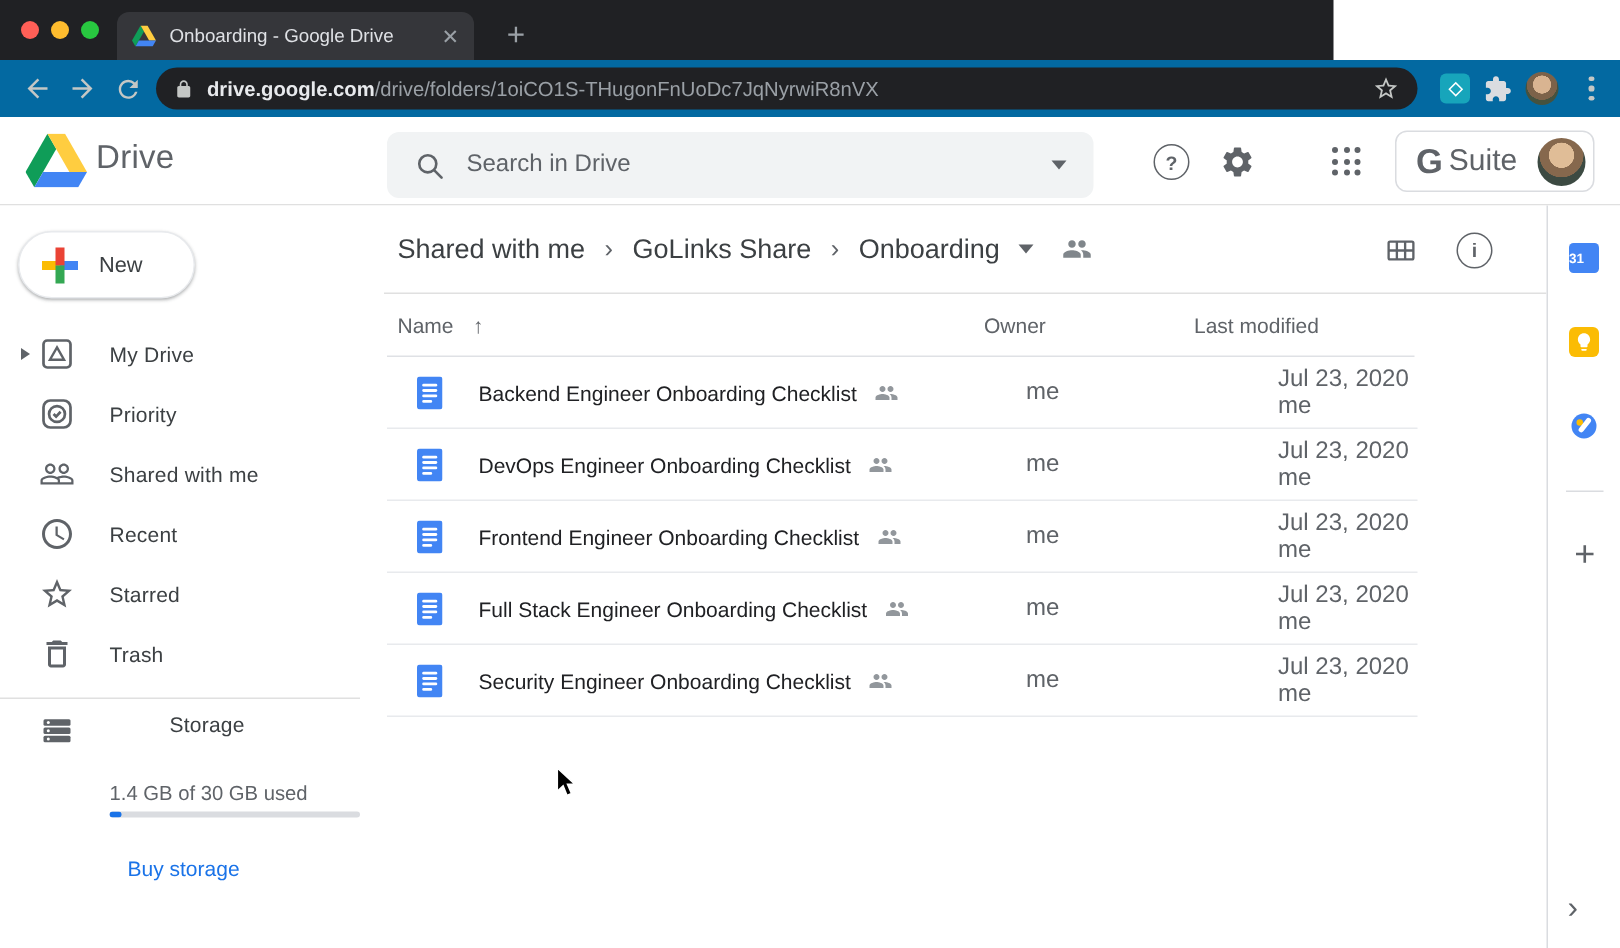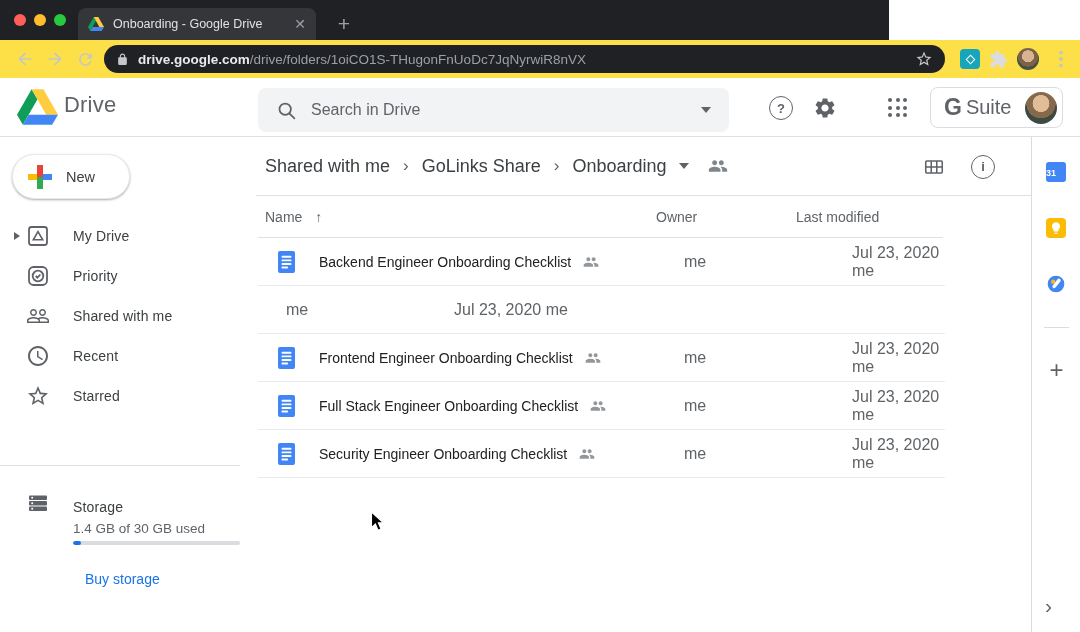--- a/index.html
+++ b/index.html
@@ -12,21 +12,21 @@
   .tabbar { position:absolute; left:0; top:0; width:889px; height:40px; background:#202124; }
   .traffic { position:absolute; top:14px; width:12px; height:12px; border-radius:50%; }
   .t-close{ left:14px; background:#ff5f57;} .t-min{ left:34px; background:#febc2e;} .t-max{ left:54px; background:#28c840;}
   .tab { position:absolute; left:78px; top:8px; width:238px; height:32px; background:#35363a;
          border-radius:8px 8px 0 0; display:flex; align-items:center; padding:0 10px; }
   .tab-favicon { width:16px; height:14px; flex:0 0 auto; }
   .tab-title { flex:1; margin-left:9px; font-size:12.5px; color:#dfe1e5; white-space:nowrap; overflow:hidden; text-overflow:ellipsis; }
   .tab-close { color:#9aa0a6; font-size:14px; line-height:1; margin-left:6px; cursor:default; }
   .newtab-btn { position:absolute; left:330px; top:10px; color:#9aa0a6; font-size:21px; line-height:28px; width:28px; text-align:center; }
 
-  .toolbar { position:absolute; left:0; top:40px; width:1080px; height:38px; background:#fde047;
+  .toolbar { position:absolute; left:0; top:40px; width:1080px; height:38px; background:#0369a1;
              display:flex; align-items:center; padding:0 10px; }
   .nav-btn { width:30px; height:30px; display:flex; align-items:center; justify-content:center; flex:0 0 auto; }
   .url-pill { flex:1; height:28px; margin:0 6px 0 4px; background:#202124; border-radius:14px;
               display:flex; align-items:center; padding:0 12px; min-width:0; }
   .url-lock { flex:0 0 auto; margin-right:9px; }
   .url-domain { color:#e8eaed; font-size:13.5px; font-weight:bold; white-space:nowrap; }
   .url-path { color:#9aa0a6; font-size:13.5px; white-space:nowrap; overflow:hidden; text-overflow:ellipsis; }
   .url-star { margin-left:auto; flex:0 0 auto; }
   .ext-teal { width:20px; height:20px; border-radius:4px; background:#17a5bb; margin:0 9px;
               display:flex; align-items:center; justify-content:center; }
@@ -75,21 +75,21 @@
 
   .nav-list { position:absolute; left:0; top:79px; width:256px; }
   .nav-item { position:relative; height:40px; display:flex; align-items:center; padding-left:26px; cursor:default; }
   .expander { position:absolute; left:14px; top:16px; width:0; height:0;
               border-top:4.5px solid transparent; border-bottom:4.5px solid transparent; border-left:6px solid #5f6368; }
   .nav-icon { width:24px; height:24px; flex:0 0 auto; }
   .nav-icon svg { width:24px; height:24px; }
   .nav-label { margin-left:23px; font-size:14px; color:#3c4043; letter-spacing:.15px; }
 
   .sidebar-divider { position:absolute; left:0; top:328px; width:240px; border-top:1px solid #e0e0e0; }
-  .storage-item { position:absolute; left:0; top:338px; width:256px; height:40px; display:flex; align-items:flex-end; padding-left:26px; }
+  .storage-item { position:absolute; left:0; top:338px; width:256px; height:40px; display:flex; align-items:flex-start; padding-left:26px;gap:40px; }
   .storage-usage { position:absolute; left:73px; top:384px; font-size:13.5px; color:#5f6368; }
   .storage-progress { position:absolute; left:73px; top:404px; width:167px; height:4px; border-radius:2px; background:#dadce0; overflow:hidden; }
   .storage-progress-fill { height:100%; background:#1a73e8; border-radius:2px; }
   .buy-storage { position:absolute; left:73px; top:434px; font-size:14px; font-weight:500; color:#1a73e8; cursor:pointer;margin-left:12px; }
 
   
   .main { position:absolute; left:256px; top:137px; width:775px; height:495px; background:#fff; }
   .crumb-row { position:relative; height:59px; border-bottom:1px solid #e0e0e0; display:flex; align-items:center; padding-left:9px; }
   .crumb { font-size:18px; color:#3c4043; cursor:pointer; white-space:nowrap; }
   .crumb-sep { font-size:17px; color:#5f6368; padding:0 13px; }
@@ -291,20 +291,28 @@
         </span>
         <span class="nav-label">Recent</span>
       </div>
       <div class="nav-item">
         <span class="nav-icon">
           <svg viewBox="0 0 24 24" fill="#5f6368">
             <path d="M22 9.24l-7.19-.62L12 2 9.19 8.63 2 9.24l5.46 4.73L5.82 21 12 17.27 18.18 21l-1.63-7.03L22 9.24zM12 15.4l-3.76 2.27 1-4.28-3.32-2.88 4.38-.38L12 6.1l1.71 4.04 4.38.38-3.32 2.88 1 4.28L12 15.4z"></path>
           </svg>
         </span>
         <span class="nav-label">Starred</span>
+      </div>
+      <div class="nav-item">
+        <span class="nav-icon">
+          <svg viewBox="0 0 24 24" fill="#5f6368">
+            <path d="M6 19c0 1.1.9 2 2 2h8c1.1 0 2-.9 2-2V7H6v12zM8 9h8v10H8V9zm7.5-5l-1-1h-5l-1 1H5v2h14V4h-3.5z"></path>
+          </svg>
+        </span>
+        <span class="nav-label">Trash</span>
       </div>
     </div>
 
   <div class="sidebar-divider"></div>
 
   <div class="storage-item">
     <span class="nav-icon">
         <svg viewBox="0 0 24 24" fill="#5f6368">
           <rect x="3" y="4.5" width="18" height="4.4" rx="1"></rect>
           <rect x="3" y="10" width="18" height="4.4" rx="1"></rect>
@@ -377,20 +385,37 @@
           <span class="row-people">
             <svg viewBox="0 0 24 24" fill="#80868b">
               <path d="M16 11c1.66 0 2.99-1.34 2.99-3S17.66 5 16 5c-1.66 0-3 1.34-3 3s1.34 3 3 3zm-8 0c1.66 0 2.99-1.34 2.99-3S9.66 5 8 5C6.34 5 5 6.34 5 8s1.34 3 3 3zm0 2c-2.33 0-7 1.17-7 3.5V19h14v-2.5c0-2.33-4.67-3.5-7-3.5zm8 0c-.29 0-.62.02-.97.05 1.16.84 1.97 1.97 1.97 3.45V19h6v-2.5c0-2.33-4.67-3.5-7-3.5z"></path>
             </svg>
           </span>
         </span>
         <span class="col-owner cell-text">me</span>
         <span class="col-modified cell-text">Jul 23, 2020 me</span>
       </div>
       <div class="file-row">
+        <span class="col-name">
+          <span class="doc-icon">
+            <svg width="17" height="22" viewBox="0 0 17 22">
+              <rect width="17" height="22" rx="2" fill="#4285f4"></rect>
+              <rect x="3.5" y="4.8" width="10" height="1.9" rx=".9" fill="#fff"></rect>
+              <rect x="3.5" y="8.4" width="10" height="1.9" rx=".9" fill="#fff"></rect>
+              <rect x="3.5" y="12" width="10" height="1.9" rx=".9" fill="#fff"></rect>
+              <rect x="3.5" y="15.6" width="6.6" height="1.9" rx=".9" fill="#fff"></rect>
+            </svg>
+          </span>
+          <span class="file-name">DevOps Engineer Onboarding Checklist</span>
+          <span class="row-people">
+            <svg viewBox="0 0 24 24" fill="#80868b">
+              <path d="M16 11c1.66 0 2.99-1.34 2.99-3S17.66 5 16 5c-1.66 0-3 1.34-3 3s1.34 3 3 3zm-8 0c1.66 0 2.99-1.34 2.99-3S9.66 5 8 5C6.34 5 5 6.34 5 8s1.34 3 3 3zm0 2c-2.33 0-7 1.17-7 3.5V19h14v-2.5c0-2.33-4.67-3.5-7-3.5zm8 0c-.29 0-.62.02-.97.05 1.16.84 1.97 1.97 1.97 3.45V19h6v-2.5c0-2.33-4.67-3.5-7-3.5z"></path>
+            </svg>
+          </span>
+        </span>
         <span class="col-owner cell-text">me</span>
         <span class="col-modified cell-text">Jul 23, 2020 me</span>
       </div>
       <div class="file-row">
         <span class="col-name">
           <span class="doc-icon">
             <svg width="17" height="22" viewBox="0 0 17 22">
               <rect width="17" height="22" rx="2" fill="#4285f4"></rect>
               <rect x="3.5" y="4.8" width="10" height="1.9" rx=".9" fill="#fff"></rect>
               <rect x="3.5" y="8.4" width="10" height="1.9" rx=".9" fill="#fff"></rect>

